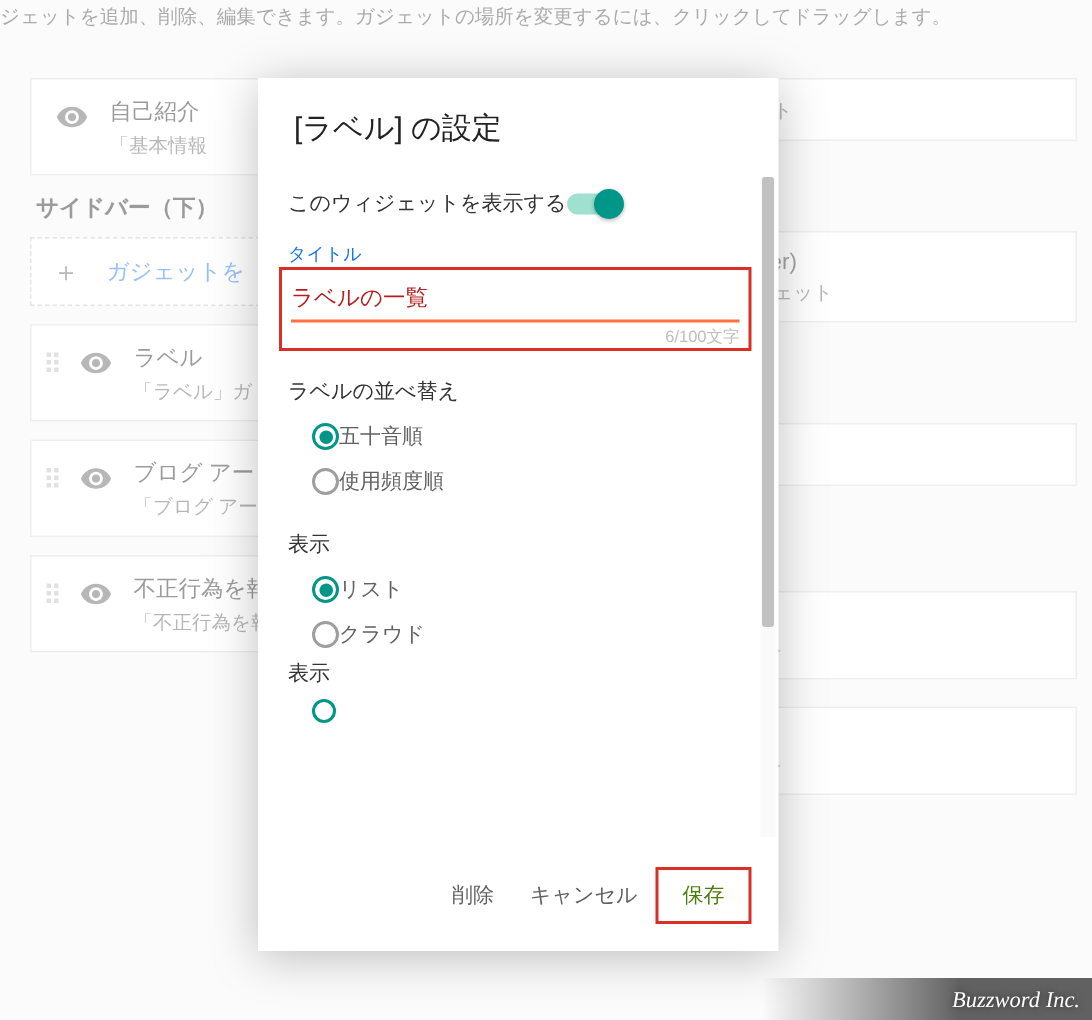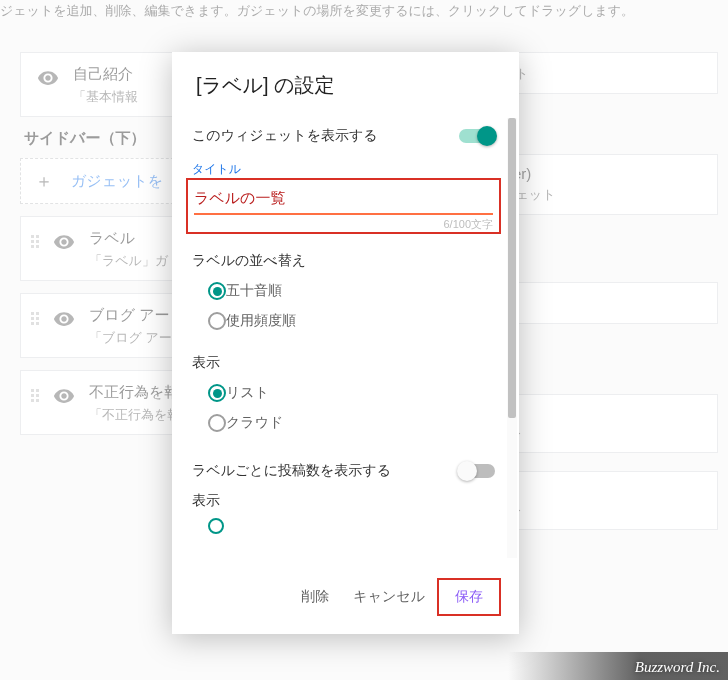--- a/index.html
+++ b/index.html
@@ -109,21 +109,21 @@
       font-size: 20px;
       color: #222;
     }
     .modal-body {
       flex:1;
       overflow-y: hidden;
       padding: 8px 24px 0 20px;
       position: relative;
     }
     .row {
-      display:flex; align-items:center; justify-content:space-between;
+      display:flex; align-items:center; 
       padding: 10px 0;
     }
     .row-label { font-size: 14px; color: #333; }
     .switch {
       width: 36px; height: 14px; border-radius: 7px;
       background: #9fe0d0; position: relative;
     }
     .switch .knob {
       position: absolute; right: -2px; top: -3px;
       width: 20px; height: 20px; background: #009688;
@@ -175,21 +175,21 @@
       display:flex; justify-content:flex-end; align-items:center;
       gap: 0;
       padding: 14px 18px 18px 18px;
     }
     .btn {
       background: none; border: none;
       font-size: 14px; padding: 8px 12px;
       color: #616161; cursor: pointer;
       font-family: inherit;
     }
-    .btn.primary { color: #8b5cf6; }
+    .btn.primary { color: #4d7c0f; }
     .save-highlight {
       border: 2px solid #d93025;
       padding: 0 4px;
     }
     
     .modal-scrollbar {
       position:absolute; right:2px; top:66px; width:10px; height:440px;
       background: #fafafa;
     }
     .modal-scrollbar .thumb {
@@ -383,26 +383,20 @@
             <div class="dot"></div>
           </div>
         <div class="radio-text">リスト</div>
       </div>
       <div class="radio-item">
         <div class="radio"></div>
         <div class="radio-text">クラウド</div>
       </div>
     </div>
 
-    <div class="row" style="margin-top:14px;">
-      <div class="row-label">ラベルごとに投稿数を表示する</div>
-      <div class="switch off">
-          <div class="knob"></div>
-        </div>
-    </div>
     <div class="section-label" style="margin-top:2px;">表示</div>
     <div class="radio-peek">
       <div class="radio checked"></div>
     </div>
   </div>
 
   <div class="modal-scrollbar">
     <div class="thumb"></div>
   </div>
 

